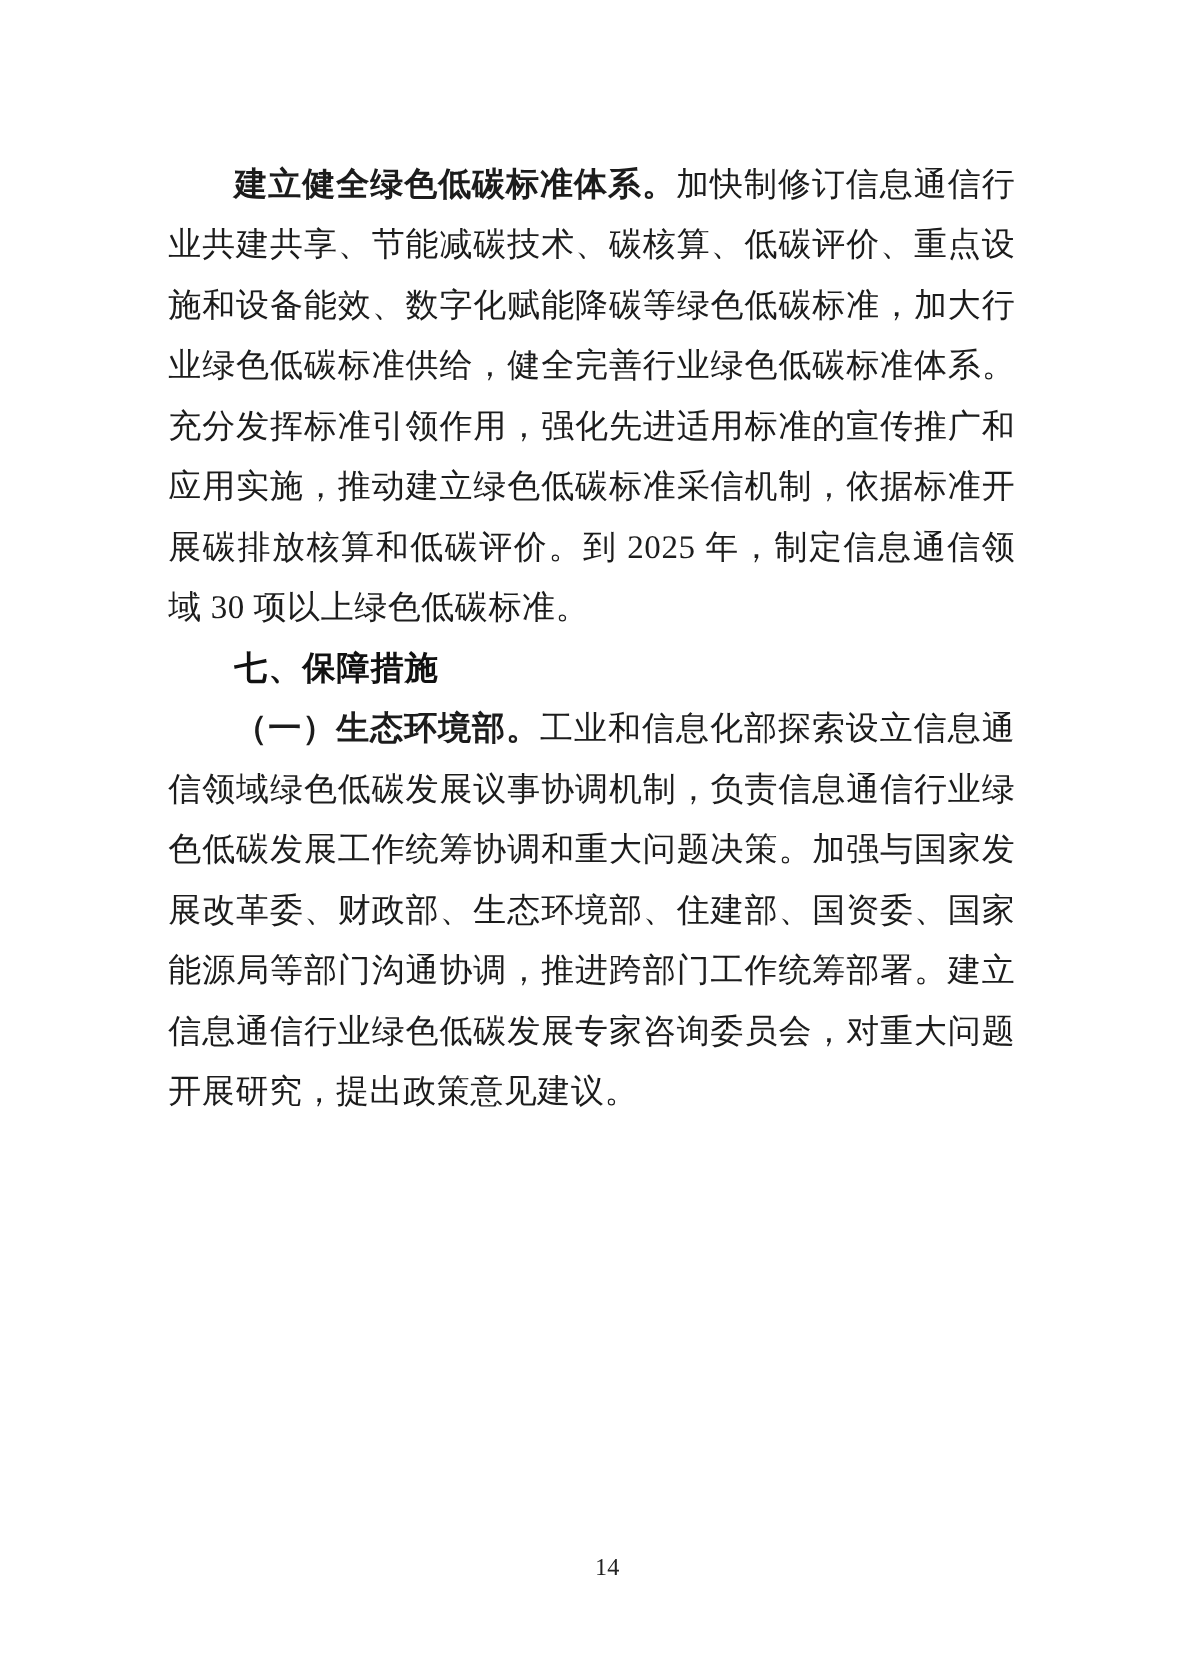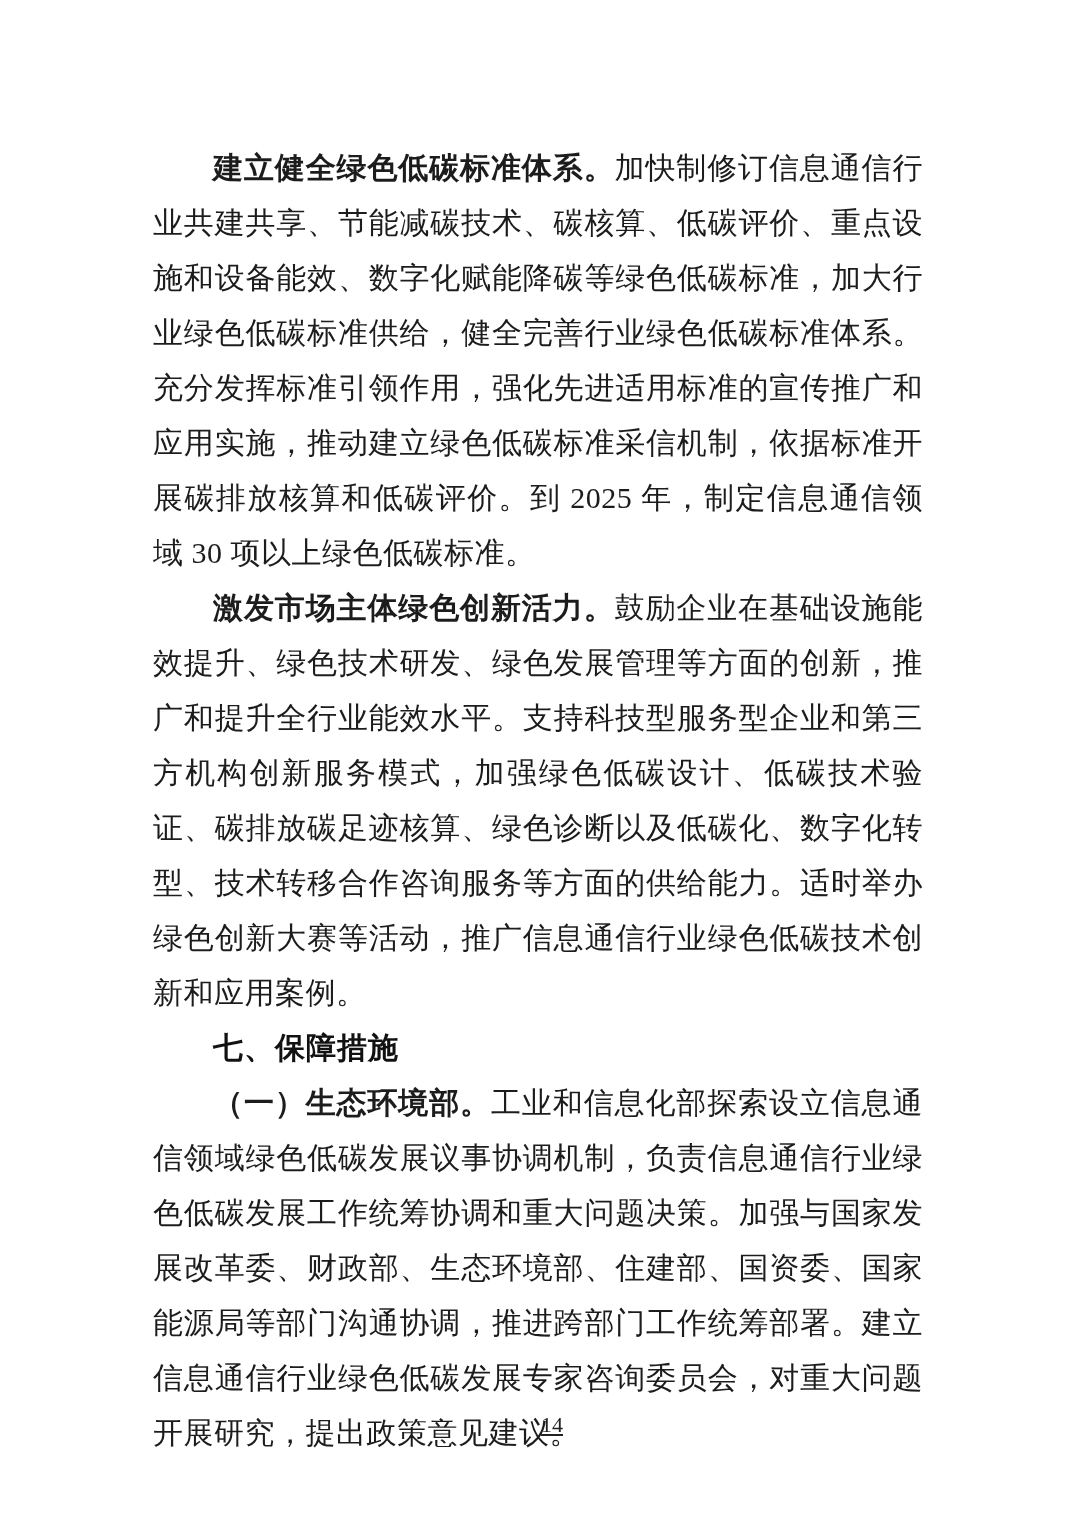--- a/index.html
+++ b/index.html
@@ -50,32 +50,30 @@
     left: 0;
     top: 1410px;
     width: 100%;
     text-align: center;
   }
   .page-number {
     font-size: 22px;
     line-height: 30px;
     font-family: "Liberation Serif", serif;
     color: #222222;
-    text-decoration: underline;
   }
 </style>
 </head>
 <body>
 
 <div class="page">
   <div class="text-block">
 
     <p class="para"><span class="lead">建立健全绿色低碳标准体系。</span><span>加快制修订信息通信行业共建共享、节能减碳技术、碳核算、低碳评价、重点设施和设备能效、数字化赋能降碳等绿色低碳标准，加大行业绿色低碳标准供给，健全完善行业绿色低碳标准体系。充分发挥标准引领作用，强化先进适用标准的宣传推广和应用实施，推动建立绿色低碳标准采信机制，依据标准开展碳排放核算和低碳评价。到 2025 年，制定信息通信领域 30 项以上绿色低碳标准。</span></p>
 
-    <p class="para"><span class="lead">激发市场主体绿色创新活力。</span><span>鼓励企业在基础设施能效提升、绿色技术研发、绿色发展管理等方面的创新，推广和提升全行业能效水平。支持科技型服务型企业和第三方机构创新服务模式，加强绿色低碳设计、低碳技术验证、碳排放碳足迹核算、绿色诊断以及低碳化、数字化转型、技术转移合作咨询服务等方面的供给能力。适时举办绿色创新大赛等活动，推广信息通信行业绿色低碳技术创新和应用案例。</span></p>
 
     <h2 class="section-heading">七、保障措施</h2>
 
     <p class="para"><span class="lead">（一）生态环境部。</span><span>工业和信息化部探索设立信息通信领域绿色低碳发展议事协调机制，负责信息通信行业绿色低碳发展工作统筹协调和重大问题决策。加强与国家发展改革委、财政部、生态环境部、住建部、国资委、国家能源局等部门沟通协调，推进跨部门工作统筹部署。建立信息通信行业绿色低碳发展专家咨询委员会，对重大问题开展研究，提出政策意见建议。</span></p>
 
   </div>
 
   <div class="page-footer">
     <span class="page-number">14</span>
   </div>

